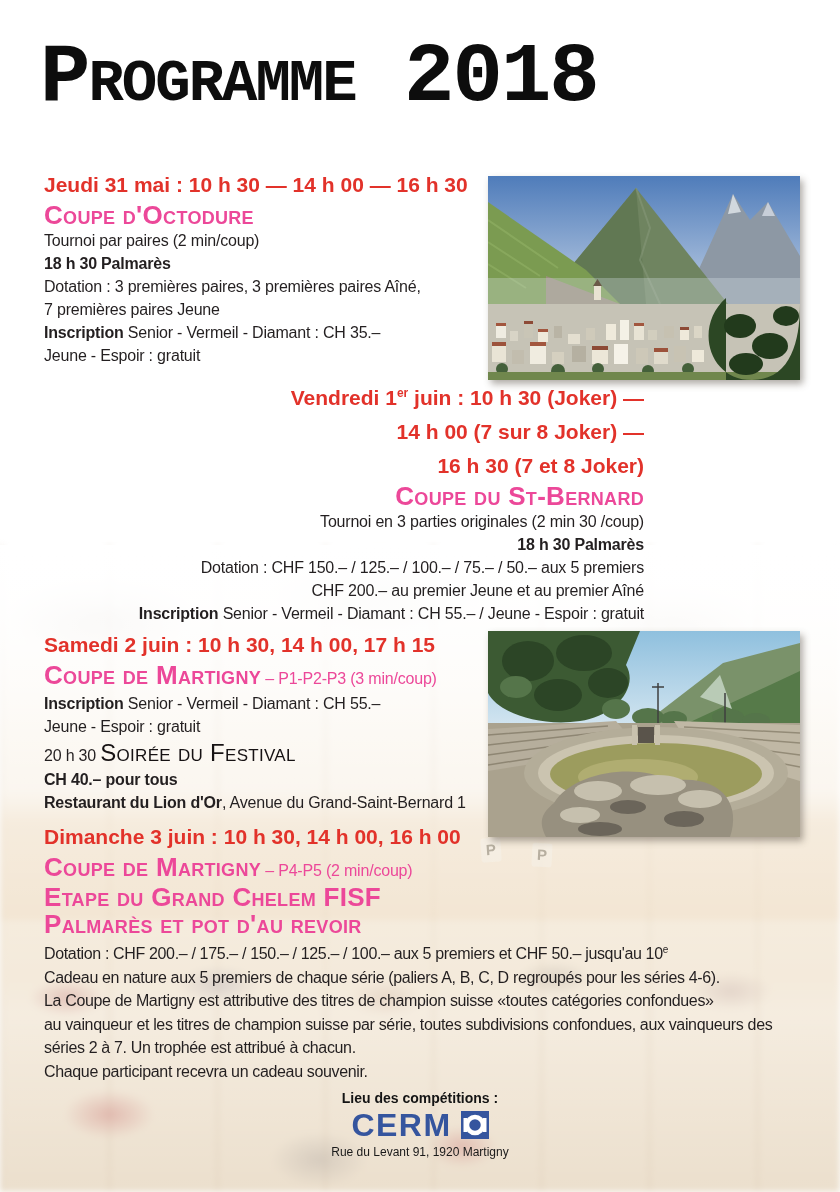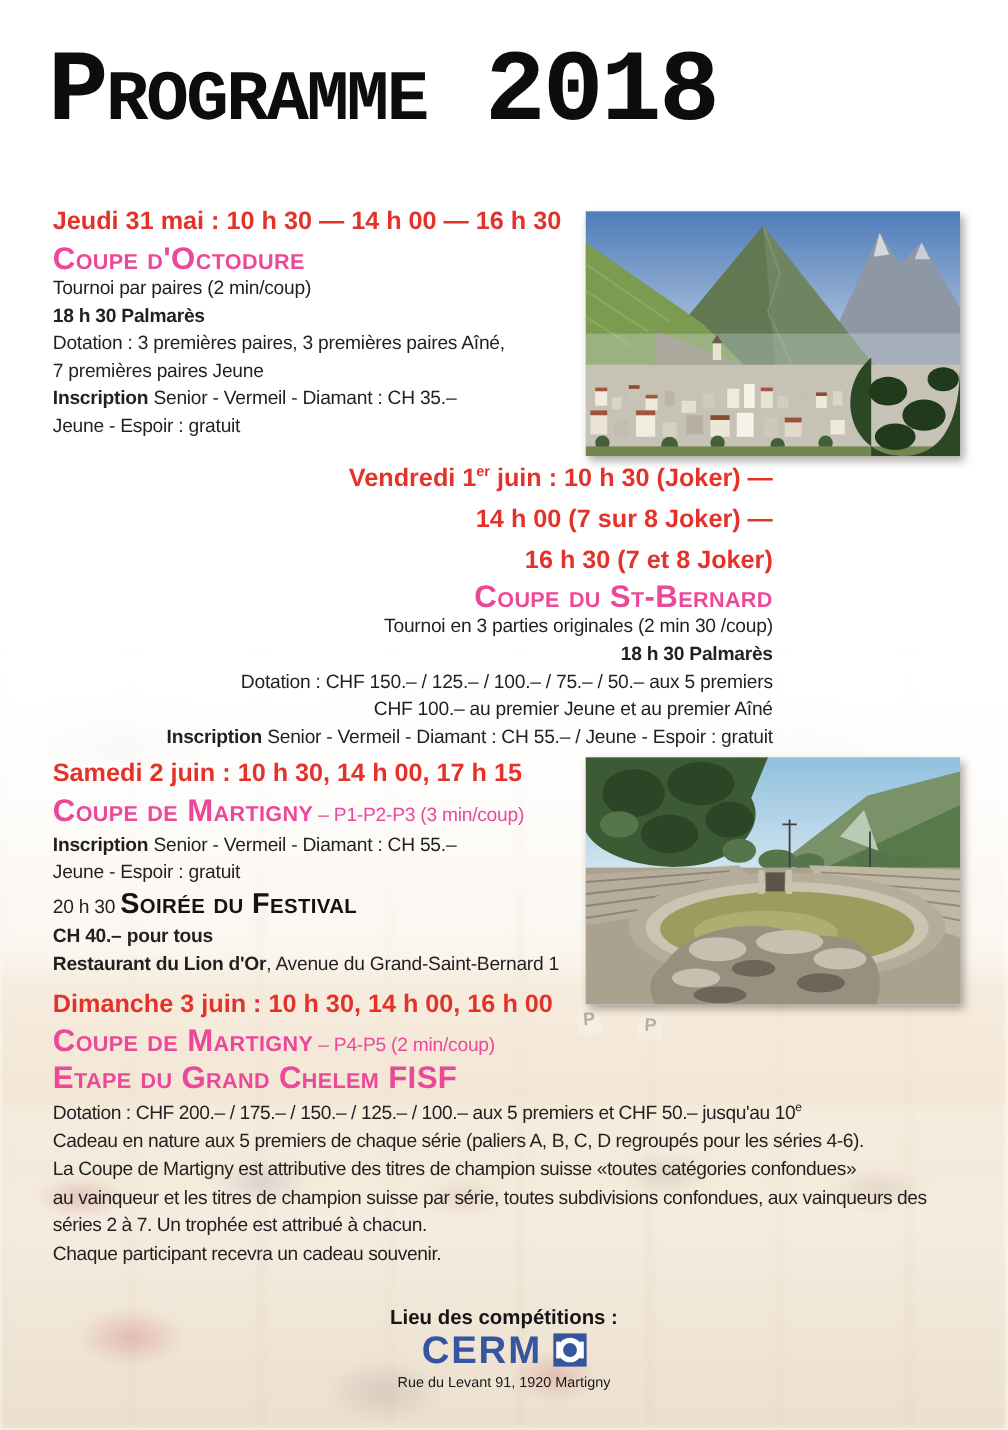--- a/index.html
+++ b/index.html
@@ -76,34 +76,34 @@
     letter-spacing:.3px;white-space:nowrap;color:#ec4899;
   }
   .suffix{font-size:16px;font-weight:normal;font-variant:normal;letter-spacing:-.2px;}
   .line{
     font-size:16px;line-height:23px;letter-spacing:-.2px;
     white-space:nowrap;color:var(--ink);
   }
   .line sup{font-size:10px;}
   .seg.b{font-weight:bold;}
   .seg.d{
-    font-weight:bold;font-variant:small-caps;font-size:24px;
+    font-weight:normal;font-variant:small-caps;font-size:24px;
     letter-spacing:.3px;line-height:30px;color:#161213;
   }
   .sec-dimanche .line{line-height:23.5px;letter-spacing:-.35px;}
 
   
   .photo{position:absolute;z-index:3;box-shadow:3px 4px 7px rgba(80,70,60,.45);background:#dde;}
   .photo svg{display:block;width:100%;height:100%;}
   .photo1{left:488px;top:176px;width:312px;height:204px;}
   .photo2{left:488px;top:631px;width:312px;height:206px;}
 
   
   .footer{position:absolute;left:0;top:1088px;width:840px;text-align:center;z-index:3;}
-  .venue{font-size:17px;font-weight:bold;line-height:20px;color:#141414;}
+  .venue{font-size:14px;font-weight:bold;line-height:20px;color:#141414;}
   .cerm-row{display:flex;align-items:center;justify-content:center;gap:9px;height:32px;margin-top:1px;}
   .cerm-text{font-size:32px;font-weight:bold;color:var(--blue);letter-spacing:1.5px;line-height:1;}
   .cerm-icon{width:28px;height:28px;}
   .address{font-size:12px;line-height:20px;margin-top:1px;color:#1a1a1a;}
 </style>
 </head>
 <body>
 
 <div class="page">
 
@@ -126,21 +126,21 @@
   </section>
 
   <section class="sec sec-vendredi">
     <div class="date"><span class="seg">Vendredi 1</span><sup class="seg">er</sup><span class="seg"> juin : 10 h 30 (Joker) —</span></div>
     <div class="date"><span class="seg">14 h 00 (7 sur 8 Joker) —</span></div>
     <div class="date"><span class="seg">16 h 30 (7 et 8 Joker)</span></div>
     <h2 class="event"><span class="sc">Coupe du St-Bernard</span></h2>
     <div class="line"><span class="seg">Tournoi en 3 parties originales (2 min 30 /coup)</span></div>
     <div class="line"><span class="seg b">18 h 30 Palmarès</span></div>
     <div class="line"><span class="seg">Dotation : CHF 150.– / 125.– / 100.– / 75.– / 50.– aux 5 premiers</span></div>
-    <div class="line"><span class="seg">CHF 100.– au premier Jeune et au premier Aîné</span></div>
+    <div class="line"><span class="seg">CHF 200.– au premier Jeune et au premier Aîné</span></div>
     <div class="line"><span class="seg b">Inscription </span><span class="seg">Senior - Vermeil - Diamant : CH 55.– / Jeune - Espoir : gratuit</span></div>
   </section>
 
   <section class="sec sec-samedi">
     <div class="date"><span class="seg">Samedi 2 juin : 10 h 30, 14 h 00, 17 h 15</span></div>
     <h2 class="event">
       <span class="sc">Coupe de Martigny</span><span class="suffix"> – P1-P2-P3 (3 min/coup)</span>
     </h2>
     <div class="line"><span class="seg b">Inscription </span><span class="seg">Senior - Vermeil - Diamant : CH 55.–</span></div>
     <div class="line"><span class="seg">Jeune - Espoir : gratuit</span></div>
@@ -148,20 +148,21 @@
     <div class="line"><span class="seg b">CH 40.– pour tous</span></div>
     <div class="line"><span class="seg b">Restaurant du Lion d'Or</span><span class="seg">, Avenue du Grand-Saint-Bernard 1</span></div>
   </section>
 
   <section class="sec sec-dimanche">
     <div class="date"><span class="seg">Dimanche 3 juin : 10 h 30, 14 h 00, 16 h 00</span></div>
     <h2 class="event">
       <span class="sc">Coupe de Martigny</span><span class="suffix"> – P4-P5 (2 min/coup)</span>
     </h2>
     <h3 class="event sc">Etape du Grand Chelem FISF</h3>
+    <h3 class="event sc">Palmarès et pot d'au revoir</h3>
     <div class="line"><span class="seg">Dotation : CHF 200.– / 175.– / 150.– / 125.– / 100.– aux 5 premiers et CHF 50.– jusqu'au 10</span><sup class="seg">e</sup></div>
     <div class="line"><span class="seg">Cadeau en nature aux 5 premiers de chaque série (paliers A, B, C, D regroupés pour les séries 4-6).</span></div>
     <div class="line"><span class="seg">La Coupe de Martigny est attributive des titres de champion suisse «toutes catégories confondues»</span></div>
     <div class="line"><span class="seg">au vainqueur et les titres de champion suisse par série, toutes subdivisions confondues, aux vainqueurs des</span></div>
     <div class="line"><span class="seg">séries 2 à 7. Un trophée est attribué à chacun.</span></div>
     <div class="line"><span class="seg">Chaque participant recevra un cadeau souvenir.</span></div>
   </section>
 
   <div class="photo photo1">
     <svg viewBox="0 0 312 204" preserveAspectRatio="none">

